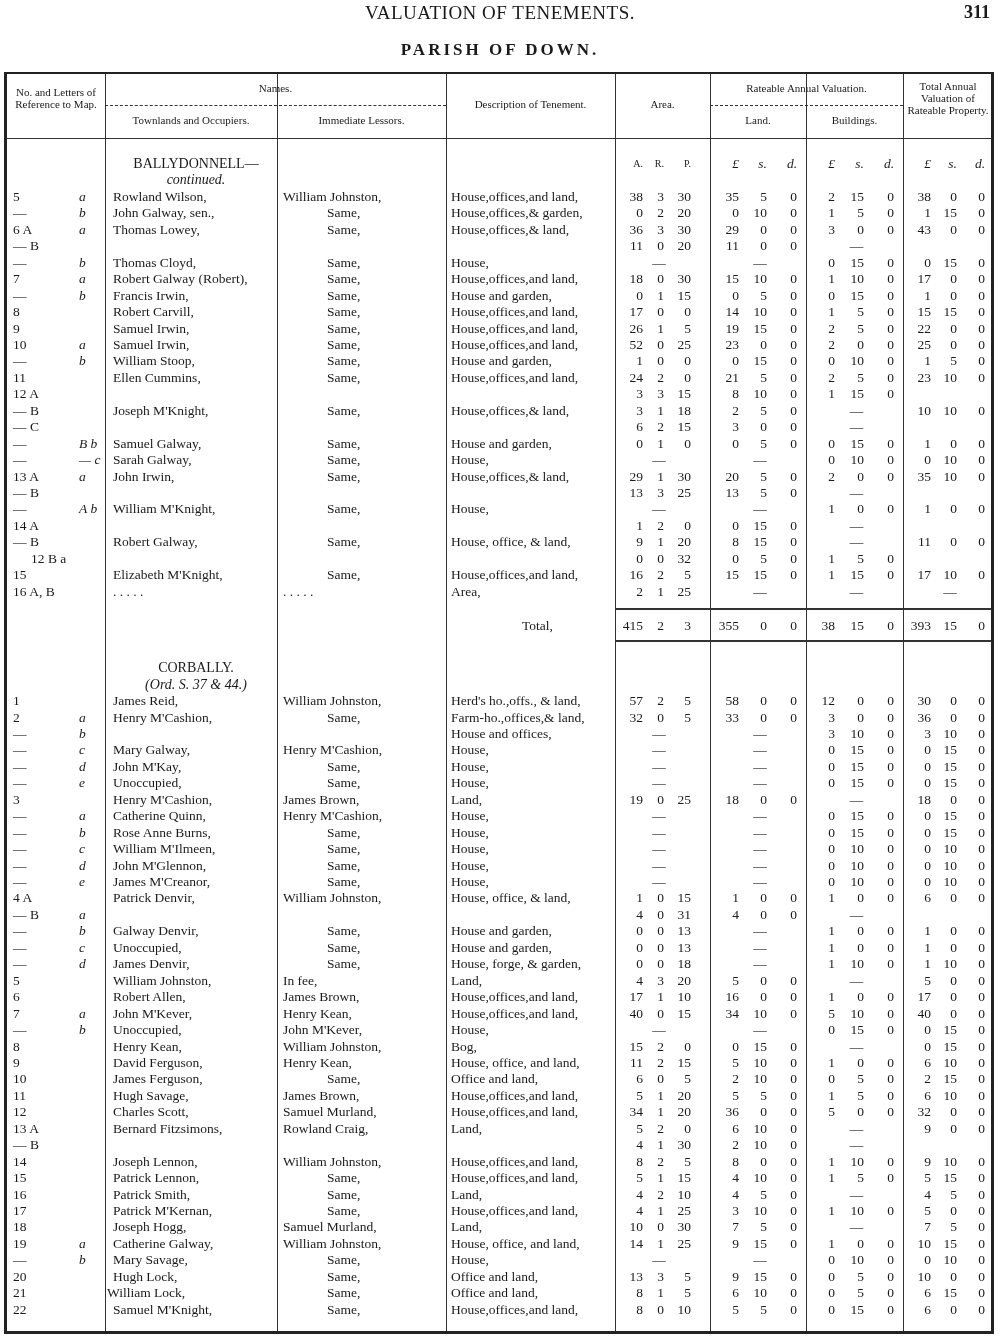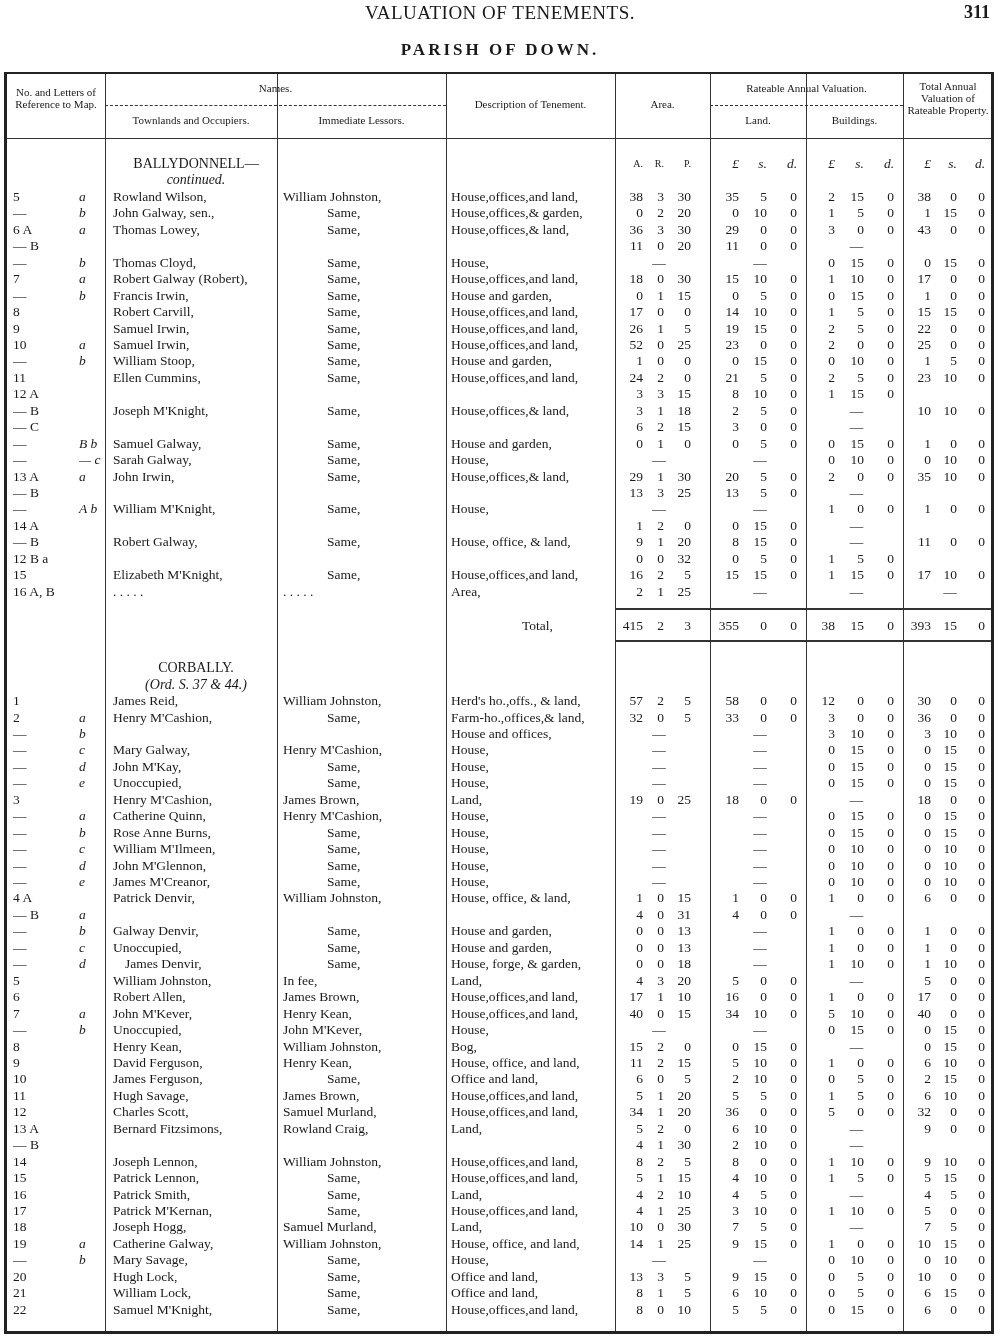--- a/index.html
+++ b/index.html
@@ -423,21 +423,21 @@
         <div class="num" style="left:654px;width:30px">20</div>
         <div class="num" style="left:702px;width:30px">8</div>
         <div class="num" style="left:730px;width:30px">15</div>
         <div class="num" style="left:760px;width:30px">0</div>
         <div class="num ctr" style="left:808px;width:83px;text-align:center">—</div>
         <div class="num" style="left:894px;width:30px">11</div>
         <div class="num" style="left:920px;width:30px">0</div>
         <div class="num" style="left:948px;width:30px">0</div>
       </div>
       <div class="row" style="top:476.7999999999998px">
-        <div class="c" style="left:6px">12 B a</div>
+        <div class="c" style="left:24px">12 B a</div>
         <div class="num" style="left:606px;width:30px">0</div>
         <div class="num" style="left:627px;width:30px">0</div>
         <div class="num" style="left:654px;width:30px">32</div>
         <div class="num" style="left:702px;width:30px">0</div>
         <div class="num" style="left:730px;width:30px">5</div>
         <div class="num" style="left:760px;width:30px">0</div>
         <div class="num" style="left:798px;width:30px">1</div>
         <div class="num" style="left:827px;width:30px">5</div>
         <div class="num" style="left:857px;width:30px">0</div>
       </div>
@@ -739,21 +739,21 @@
         <div class="num" style="left:798px;width:30px">1</div>
         <div class="num" style="left:827px;width:30px">0</div>
         <div class="num" style="left:857px;width:30px">0</div>
         <div class="num" style="left:894px;width:30px">1</div>
         <div class="num" style="left:920px;width:30px">0</div>
         <div class="num" style="left:948px;width:30px">0</div>
       </div>
       <div class="row" style="top:882.2500000000006px">
         <div class="c" style="left:6px">—</div>
         <div class="c it" style="left:72px">d</div>
-        <div class="c" style="left:118px">James Denvir,</div>
+        <div class="c" style="left:106px">James Denvir,</div>
         <div class="c" style="left:320px">Same,</div>
         <div class="c" style="left:444px">House, forge, &amp; garden,</div>
         <div class="num" style="left:606px;width:30px">0</div>
         <div class="num" style="left:627px;width:30px">0</div>
         <div class="num" style="left:654px;width:30px">18</div>
         <div class="num ctr" style="left:712px;width:82px;text-align:center">—</div>
         <div class="num" style="left:798px;width:30px">1</div>
         <div class="num" style="left:827px;width:30px">10</div>
         <div class="num" style="left:857px;width:30px">0</div>
         <div class="num" style="left:894px;width:30px">1</div>
@@ -1075,21 +1075,21 @@
         <div class="num" style="left:760px;width:30px">0</div>
         <div class="num" style="left:798px;width:30px">0</div>
         <div class="num" style="left:827px;width:30px">5</div>
         <div class="num" style="left:857px;width:30px">0</div>
         <div class="num" style="left:894px;width:30px">10</div>
         <div class="num" style="left:920px;width:30px">0</div>
         <div class="num" style="left:948px;width:30px">0</div>
       </div>
       <div class="row" style="top:1211.2500000000014px">
         <div class="c" style="left:6px">21</div>
-        <div class="c" style="left:106px">William Lock,</div>
+        <div class="c" style="left:100px">William Lock,</div>
         <div class="c" style="left:320px">Same,</div>
         <div class="c" style="left:444px">Office and land,</div>
         <div class="num" style="left:606px;width:30px">8</div>
         <div class="num" style="left:627px;width:30px">1</div>
         <div class="num" style="left:654px;width:30px">5</div>
         <div class="num" style="left:702px;width:30px">6</div>
         <div class="num" style="left:730px;width:30px">10</div>
         <div class="num" style="left:760px;width:30px">0</div>
         <div class="num" style="left:798px;width:30px">0</div>
         <div class="num" style="left:827px;width:30px">5</div>

